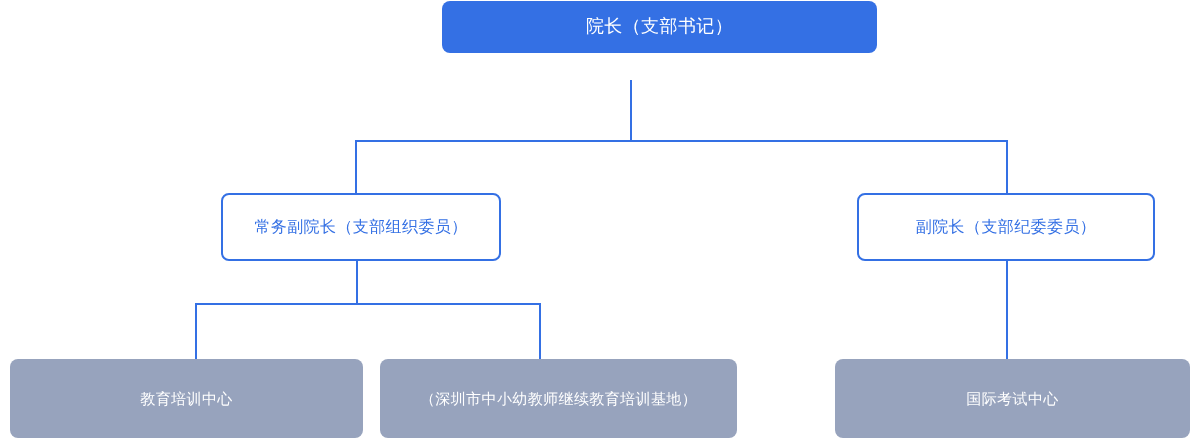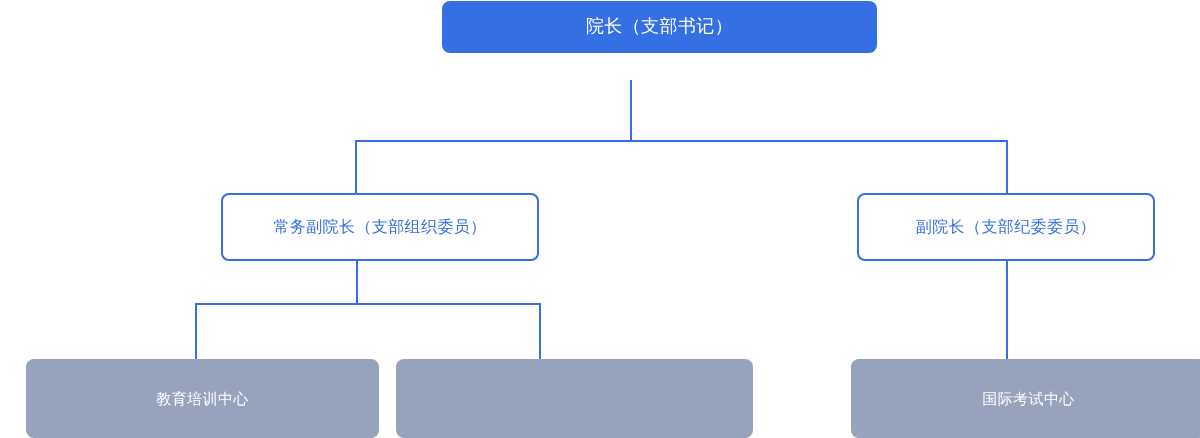--- a/index.html
+++ b/index.html
@@ -52,21 +52,20 @@
     border: 2px solid #3470e4;
     font-size: 16px;
   }
 
   .node-unit {
     background: #97a3bd;
     color: #ffffff;
     font-size: 15px;
     flex-direction: column;
     padding: 6px 4px;
-    margin-left: 16px;
   }
 
   .node-unit .unit-line {
     display: block;
     white-space: nowrap;
   }
 </style>
 </head>
 <body>
 
@@ -87,32 +86,33 @@
   <div class="line v" style="left:195px; top:303px; height:56px;"></div>
 
   <div class="line v" style="left:539px; top:303px; height:56px;"></div>
 
   <div class="line v" style="left:1006px; top:261px; height:98px;"></div>
 
   <div class="node node-primary" style="left:422px; top:1px; width:435px; height:52px;margin-left:20px;">
     <span>院长（支部书记）</span>
   </div>
 
-  <div class="node node-outline" style="left:221px; top:193px; width:318px; height:68px;">
+  <div class="node node-outline" style="left:221px; top:193px; width:280px; height:68px;">
     <span>常务副院长（支部组织委员）</span>
   </div>
 
   <div class="node node-outline" style="left:857px; top:193px; width:298px; height:68px;justify-content:center;">
     <span>副院长（支部纪委委员）</span>
   </div>
 
   <div class="node node-unit" style="left:10px; top:359px; width:353px; height:79px;">
     <span class="unit-line">教育培训中心</span>
   </div>
 
   <div class="node node-unit" style="left:380px; top:359px; width:357px; height:79px;">
+    <span class="unit-line">（深圳市中小幼教师继续教育培训基地）</span>
   </div>
 
   <div class="node node-unit" style="left:835px; top:359px; width:355px; height:79px;">
     <span class="unit-line">国际考试中心</span>
   </div>
 
 </div>
 
 </body></html>

